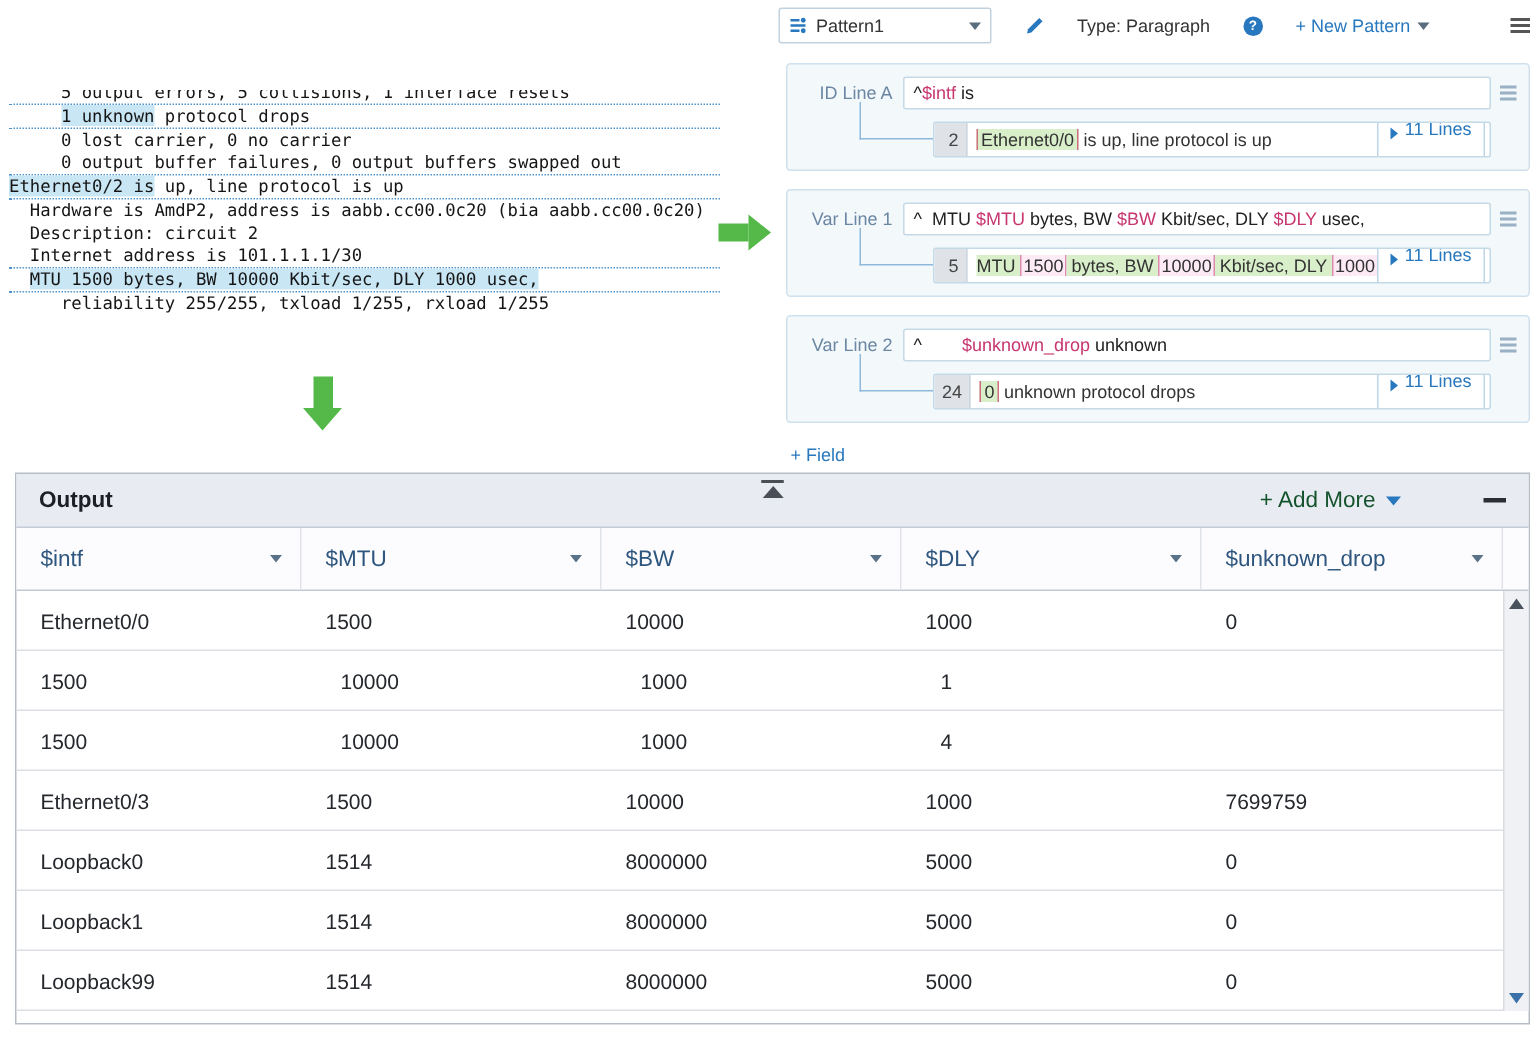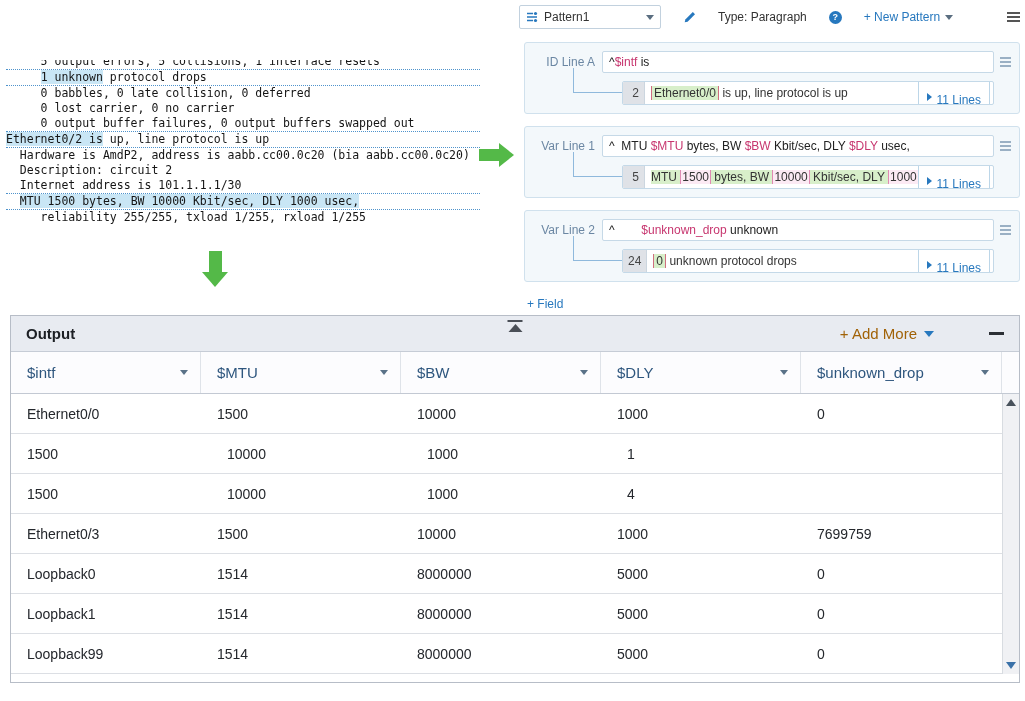--- a/index.html
+++ b/index.html
@@ -50,35 +50,35 @@
 .pg-connector { position:absolute; left:40px; top:-13px; width:49px; height:25px;
   border-left:1px solid #8fb9dc; border-bottom:1px solid #8fb9dc; }
 .pg-sample { flex:1; display:flex; align-items:center; background:#fff; border:1px solid #c4d9e8; border-radius:2px;
   height:24px; margin-right:17px; overflow:hidden; }
 .pg-num { display:flex; align-items:center; justify-content:flex-end; min-width:22px; padding:0 5px; background:#dfe2e7;
   color:#444; font-size:12px; height:100%; border-right:1px solid #ccd6df; flex:none; }
 .pg-text { white-space:pre; font-size:12px; color:#333; padding:0 6px; flex:1; overflow:hidden; }
 .hlg { background:#d8efca; }
 .tok-g { background:#d8efca; border:1px solid #cf6f7f; padding:0 2px; }
 .tok-p { background:#fceaf4; border:1px solid #df8ab2; padding:0 1px; }
-.lines-btn { display:flex; align-items:flex-start; gap:5px; border:1px solid #bcd6e8; border-radius:3px; background:#fff;
+.lines-btn { display:flex; align-items:flex-end; gap:5px; border:1px solid #bcd6e8; border-radius:3px; background:#fff;
   color:#2778be; font-size:12px; height:19px; padding:16px 8px; margin-right:3px; flex:none; cursor:pointer; }
 .chev-right { width:0; height:0; border-top:4px solid transparent; border-bottom:4px solid transparent; border-left:5px solid #2778be; }
 .add-field { margin:2px 0 0 8px; font-size:12px; display:inline-block; }
 
 
 .output { position:absolute; left:10px; top:315px; width:1010px; background:#fff; border:1px solid #b7bdc7; }
 .output-titlebar { height:36px; background:#e8ebf1; border-bottom:1px solid #c6ccd6; display:flex; align-items:center;
   padding:0 15px; position:relative; }
 .output-title { font-size:15px; font-weight:bold; color:#1c1f24; }
 .collapse-ctl { position:absolute; left:50%; top:4px; transform:translateX(-50%); display:flex; flex-direction:column;
   align-items:center; gap:2px; cursor:pointer; }
 .collapse-bar { width:15px; height:2px; background:#4a4f57; }
 .collapse-tri { width:0; height:0; border-left:7px solid transparent; border-right:7px solid transparent; border-bottom:8px solid #4a4f57; }
-.add-more { margin-left:auto; margin-right:55px; display:flex; align-items:center; gap:7px; color:#a16207; font-size:15px; cursor:pointer; }
+.add-more { margin-left:auto; margin-right:55px; display:flex; align-items:center; gap:7px; color:#14532d; font-size:15px; cursor:pointer; }
 .add-more .chev-down { border-left-width:5px; border-right-width:5px; border-top:6px solid #2778be; }
 .minimize-icon { width:15px; height:3px; background:#2b2f35; cursor:pointer; }
 
 .thead { display:flex; height:42px; background:#fcfcfe; border-bottom:1px solid #c3c9d3; }
 .th { display:flex; align-items:center; justify-content:space-between; padding:0 12px 0 16px; border-right:1px solid #dfe3e9; cursor:pointer; }
 .th-label { font-size:15px; color:#2e567e; }
 .th .chev-down { border-top-color:#5a7288; }
 .th-spacer { width:17px; flex:none; }
 .c1 { width:190px; flex:none; } .c2,.c3,.c4 { width:200px; flex:none; } .c5 { flex:1; }
 
@@ -92,21 +92,20 @@
 .sb-down { width:0; height:0; border-left:5px solid transparent; border-right:5px solid transparent; border-top:7px solid #3a71a8; cursor:pointer; }
 .output-footer { height:8px; }
 </style>
 </head>
 <body>
 
 <div class="console">
   <div class="console-inner">
     <div class="cline"><span>     5 output errors, 5 collisions, 1 interface resets</span></div>
     <div class="cline matched"><span>     </span><span class="chl">1 unknown</span><span> protocol drops</span></div>
-    <div class="cline"><span>     0 babbles, 0 late collision, 0 deferred</span></div>
     <div class="cline"><span>     0 lost carrier, 0 no carrier</span></div>
     <div class="cline"><span>     0 output buffer failures, 0 output buffers swapped out</span></div>
     <div class="cline matched"><span class="chl">Ethernet0/2 is</span><span> up, line protocol is up</span></div>
     <div class="cline"><span>  Hardware is AmdP2, address is aabb.cc00.0c20 (bia aabb.cc00.0c20)</span></div>
     <div class="cline"><span>  Description: circuit 2</span></div>
     <div class="cline"><span>  Internet address is 101.1.1.1/30</span></div>
     <div class="cline matched"><span>  </span><span class="chl">MTU 1500 bytes, BW 10000 Kbit/sec, DLY 1000 usec,</span></div>
     <div class="cline"><span>     reliability 255/255, txload 1/255, rxload 1/255</span></div>
   </div>
 </div>

